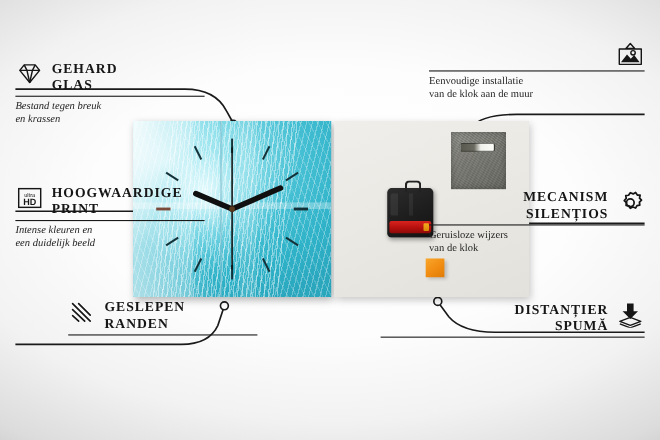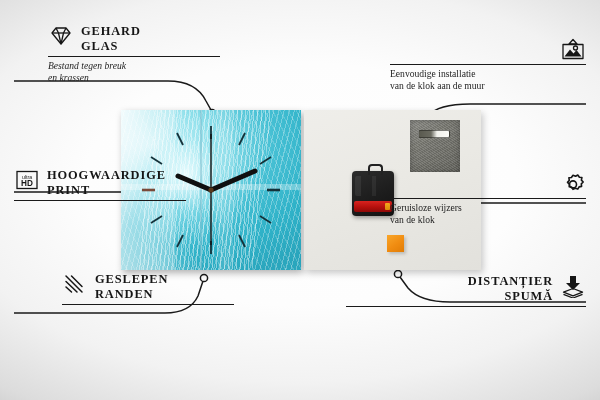--- a/index.html
+++ b/index.html
@@ -203,21 +203,21 @@
         <div id="mechLoop"></div>
         <div id="mechDetail"></div>
         <div id="battery">
           <div id="batteryTip"></div>
         </div>
       </div>
       <div id="spacer"></div>
     </div>
   </div>
 
-  <div class="callout left" style="left:14px;top:24px;width:172px;margin-left:34px;">
+  <div class="callout left" style="left:14px;top:55px;width:172px;">
     <div class="co-head">
       <span class="ico">
         <svg viewBox="0 0 26 24">
             <g fill="none" stroke="#161616" stroke-width="1.3" stroke-linejoin="round">
           <path d="M4 9 L8 4 L18 4 L22 9 L13 20 Z"></path>
               <path d="M4 9 L22 9"></path>
               <path d="M8 4 L10.5 9 L13 20"></path>
               <path d="M18 4 L15.5 9 L13 20"></path>
         </g>
           </svg>
@@ -236,20 +236,22 @@
         <svg viewBox="0 0 26 24">
           <rect x="3" y="3.5" width="20" height="17" fill="none" stroke="#161616" stroke-width="1.3"></rect>
           <text x="13" y="11" text-anchor="middle" font-family="Liberation Sans, sans-serif" font-size="5.2" fill="#161616">ultra</text>
           <text x="13" y="18.4" text-anchor="middle" font-family="Liberation Sans, sans-serif" font-weight="bold" font-size="8.2" fill="#161616">HD</text>
         </svg>
       </span>
       <span class="co-title">HOOGWAARDIGE
 PRINT</span>
     </div>
     <div class="co-rule"></div>
+    <div class="co-desc">Intense kleuren en
+een duidelijk beeld</div>
   </div>
 
   <div class="callout left" style="left:14px;top:272px;width:172px;margin-left:48px;">
     <div class="co-head">
       <span class="ico">
         <svg viewBox="0 0 26 24">
             <g stroke="#161616" stroke-width="1.5" stroke-linecap="round">
           <line x1="4" y1="4" x2="20" y2="20"></line>
               <line x1="4" y1="9.5" x2="15" y2="20"></line>
           <line x1="4" y1="15" x2="9.5" y2="20"></line>
@@ -276,20 +278,22 @@
           </svg>
       </span>
     </div>
     <div class="co-rule"></div>
     <div class="co-desc">Eenvoudige installatie
 van de klok aan de muur</div>
   </div>
 
   <div class="callout right" style="right:14px;top:172px;width:196px;">
     <div class="co-head">
+      <span class="co-title">MECANISM
+SILENȚIOS</span>
       <span class="ico">
         <svg viewBox="0 0 26 24">
             <g fill="none" stroke="#161616" stroke-width="1.6" stroke-linejoin="round">
           <path d="M13 2.6 l2.6 1.1 2.2-1.3 1.6 2.3 2.5 .2 -.5 2.6 1.8 1.9 -1.9 1.8 .3 2.6 -2.5 .5 -1.3 2.2 -2.4-.9 -2.4 1.1 -1.3-2.2 -2.5-.4 .2-2.6 -1.9-1.8 1.8-1.9 -.4-2.6 2.5-.3 z" transform="translate(0,0.6)"></path>
           <circle cx="13" cy="12.4" r="3.5"></circle>
         </g>
           </svg>
       </span>
     </div>
     <div class="co-rule"></div>

